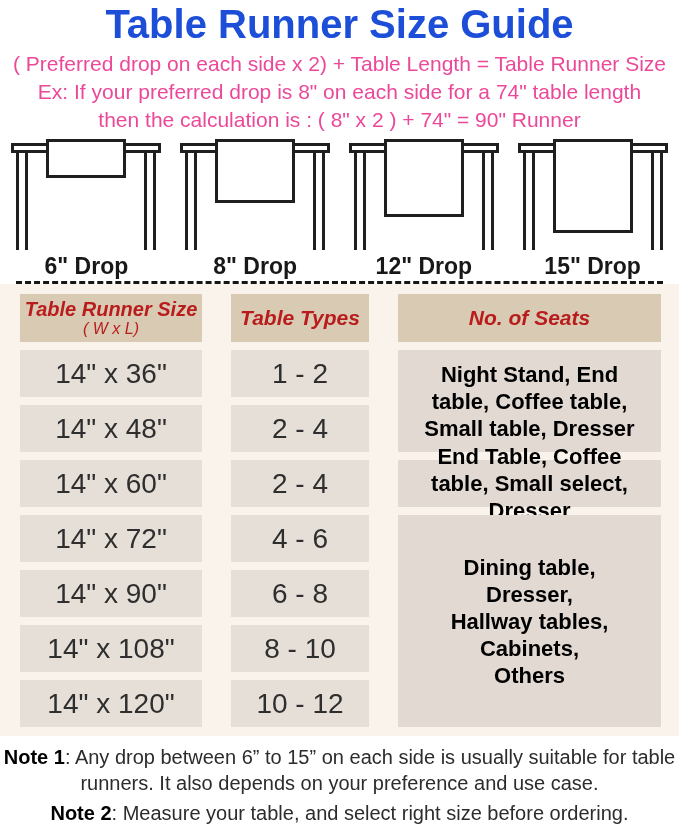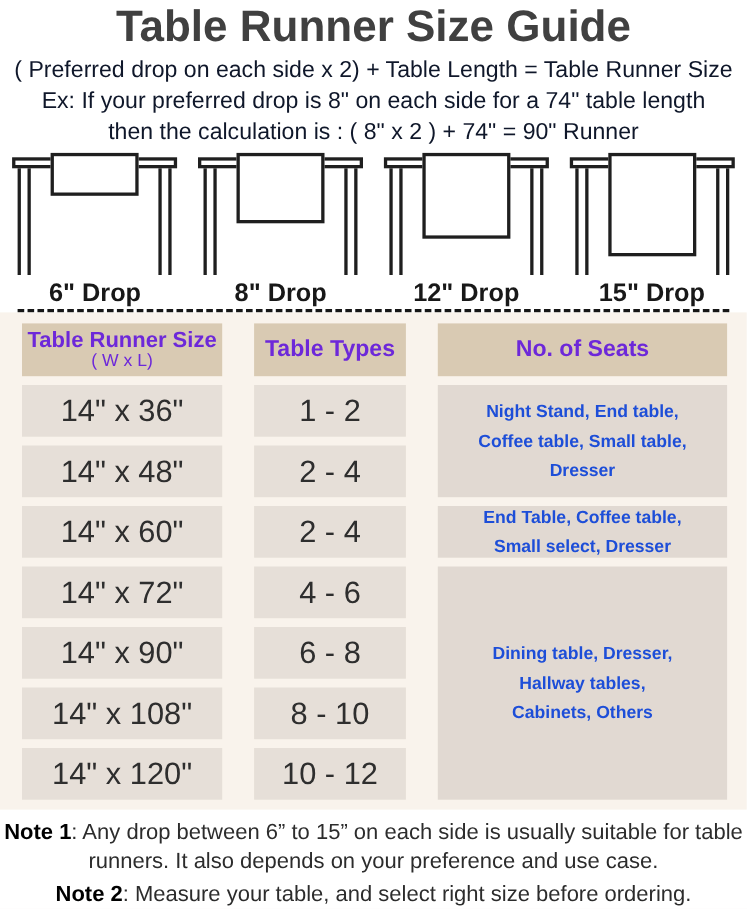--- a/index.html
+++ b/index.html
@@ -11,22 +11,22 @@
     --text-primary:#1c1c1c;
   }
   *{box-sizing:border-box;}
   html,body{margin:0;padding:0;background:#fff;}
   .page{
     width:679px;height:826px;margin:0 auto;overflow:hidden;background:#fff;
     font-family:"Liberation Sans","DejaVu Sans",sans-serif;color:var(--text-primary);
   }
   
   .hdr{text-align:center;padding-top:2px;}
-  .title{font-size:40px;line-height:45px;margin:0;font-weight:bold;color:#404040;letter-spacing:0px;}
-  .sub{font-size:21px;line-height:22px;margin:0;color:#0f172a;}
+  .title{font-size:40px;line-height:45px;margin:0;font-weight:bold;color:#1d4ed8;letter-spacing:0px;}
+  .sub{font-size:21px;line-height:22px;margin:0;color:#ec4899;}
   .sub.s1{margin-top:6px;}
   .sub.s2{margin-top:6px;}
   .sub.s3{margin-top:6px;}
   
   .figs{display:flex;justify-content:center;margin-top:8px;padding:0 2px;}
   .slot{width:169px;display:flex;justify-content:center;}
   .fig{position:relative;width:150px;height:111px;}
   .tabletop{position:absolute;top:4px;left:0;right:0;height:10px;background:#fff;border:3px solid var(--line-art-ink);z-index:1;}
   .leg{position:absolute;top:13px;width:3px;height:98px;background:var(--line-art-ink);}
   .leg.lo{left:5px}.leg.li{left:14px}.leg.ri{right:14px}.leg.ro{right:5px}
@@ -37,26 +37,26 @@
   .dashes{border-top:3px dashed #161616;margin:1px 16px 0 16px;height:0;}
   
   .table-section{background:var(--section-background);padding:10px 0 9px 20px;}
   .grid{
     display:grid;
     grid-template-columns:182px 138px 263px;
     grid-template-rows:48px repeat(7,47px);
     column-gap:29px;row-gap:8px;
   }
   .cell{display:flex;flex-direction:column;align-items:center;justify-content:center;text-align:center;}
-  .head{background:var(--header-cell-background);color:#6d28d9;}
+  .head{background:var(--header-cell-background);color:#b91c1c;font-style:italic;}
   .head .h-title{font-weight:bold;font-size:20px;line-height:22px;}
   .head .h-sub{font-size:16px;line-height:18px;}
   .head.single{font-weight:bold;font-size:21px;}
   .dcell{background:var(--data-cell-background);font-size:28px;color:#2e2e2e;}
-  .types{background:var(--types-cell-background);font-weight:bold;font-size:16px;line-height:27px;color:#1d4ed8;}
+  .types{background:var(--types-cell-background);font-weight:bold;font-size:22px;line-height:27px;color:#000000;}
   .types.t1{grid-column:3;grid-row:2 / span 2;padding:0 26px;}
   .types.t2{grid-column:3;grid-row:4;padding:0 20px;}
   .types.t3{grid-column:3;grid-row:5 / span 4;padding:0 48px;}
   
   .notes{text-align:center;padding-top:8px;font-size:20px;color:#2c2c2c;}
   .notes p{margin:0 auto 4px auto;max-width:672px;line-height:26px;}
   .notes b{color:#000000;}
 </style>
 </head>
 <body>

